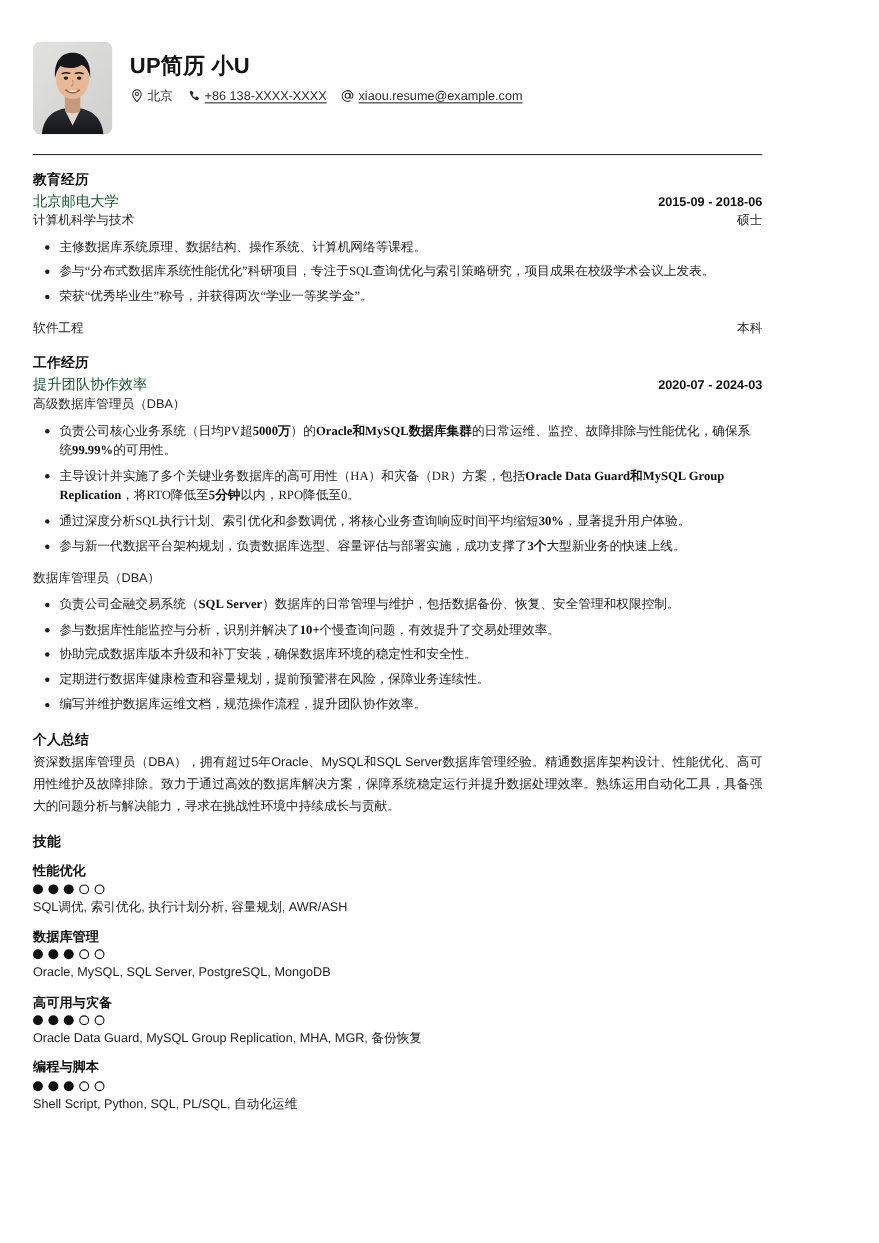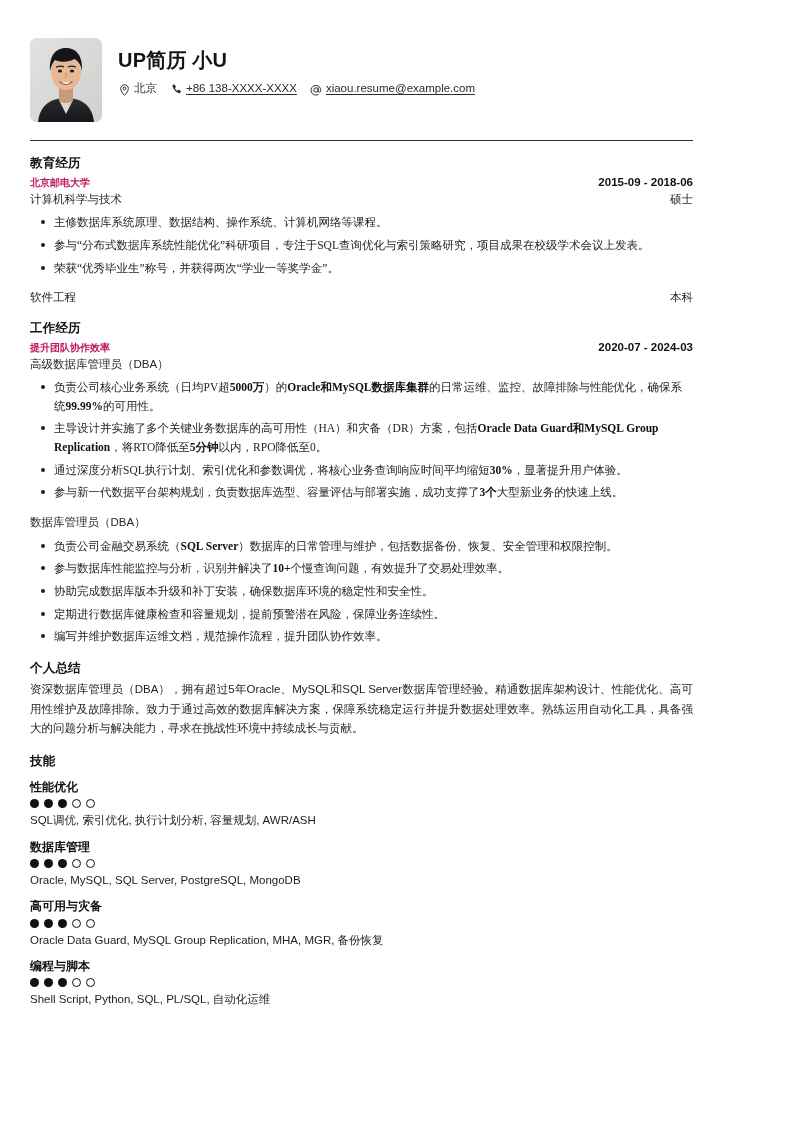--- a/index.html
+++ b/index.html
@@ -55,21 +55,21 @@
     display: flex;
     align-items: center;
     flex-wrap: wrap;
     gap: 4px;
     font-size: 11.5px;
     color: #2b2b2b;
     line-height: 1.3;
   }
   .contact-item {
     display: inline-flex;
-    align-items: flex-end;
+    align-items: flex-start;
     gap: 4px;
     margin-right: 9px;
   }
   .contact-item .ci {
     display: inline-flex;
     align-items: center;
     justify-content: center;
     width: 12px;
     height: 12px;
     flex: 0 0 auto;
@@ -101,23 +101,23 @@
 
   .entry { margin-top: 1px; }
   .entry + .entry { margin-top: 12px; }
   .entry-row {
     display: flex;
     align-items: baseline;
     justify-content: space-between;
     gap: 12px;
   }
   .entry-org {
-    font-size: 10px;
-    font-weight: 700;
-    color: #be185d;
+    font-size: 13px;
+    font-weight: 400;
+    color: #14532d;
     line-height: 1.45;
   }
   .entry-date {
     font-size: 11.5px;
     font-weight: 700;
     color: #111;
     white-space: nowrap;
     line-height: 1.45;
   }
   .entry-sub {

